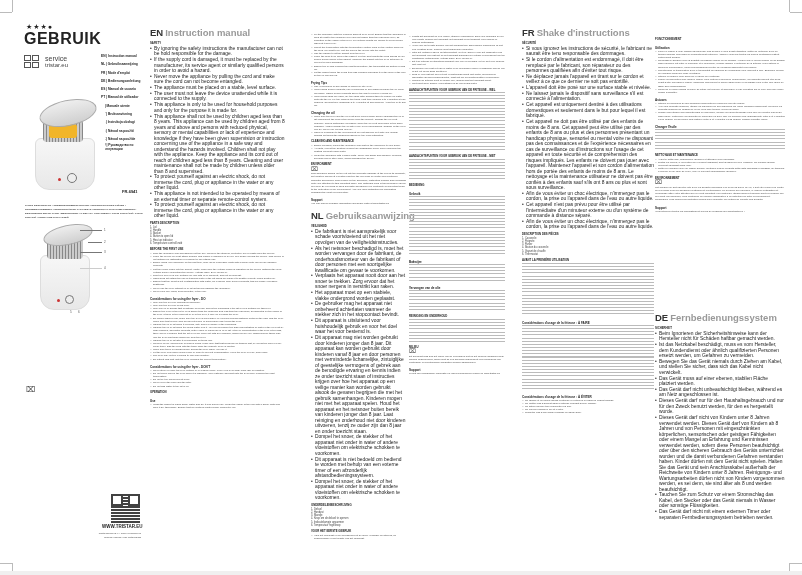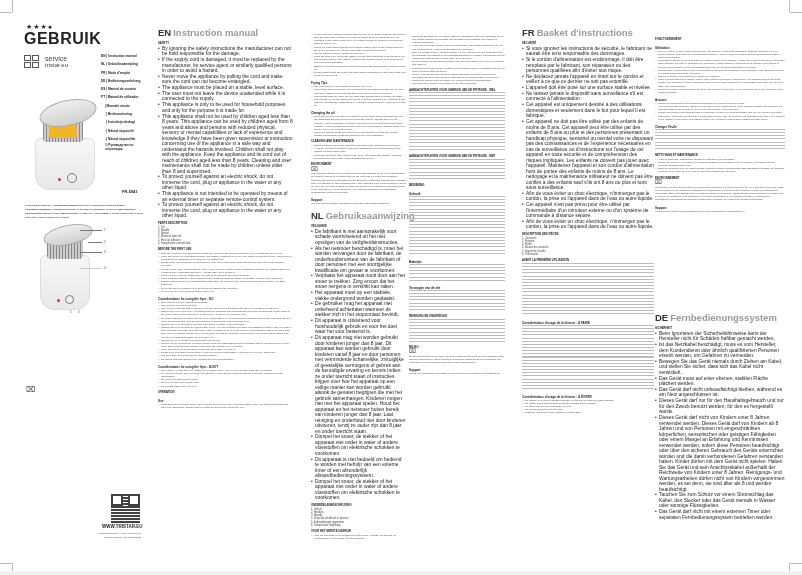--- a/index.html
+++ b/index.html
@@ -40,21 +40,21 @@
 .h1 .code{color:#333;margin-right:2px}
 .sub{font-size:2.8px;font-weight:bold;text-transform:uppercase;margin-top:3px;line-height:3.8px}
 .subm{font-size:3px;font-weight:bold;margin-top:4px;line-height:4px}
 .big li{font-size:4.9px;line-height:5.5px;margin-left:4px;margin-bottom:0.3px;list-style:none;position:relative}
 .big li::before{content:"•";position:absolute;left:-4px}
 .small li{font-size:2.5px;line-height:3.15px;margin-left:3px;list-style:none;position:relative;color:#444}
 .small li::before{content:"•";position:absolute;left:-2.5px}
 .plist div{font-size:2.6px;line-height:3.2px;color:#444}
 .para{font-size:2.5px;line-height:3.15px;color:#444}
 .small-weee{font-size:6px;color:#444}
-#en-col{left:158px;width:135px;top:27px}
+#en-col{left:150px;width:135px;top:27px}
 #en-col2{left:311px;width:95px;top:33px}
 #nl-col1{left:311px;top:210px;width:95px}
 #nl-col2{left:409px;top:35px;width:96px}
 #fr-col{left:522px;top:27px;width:132px}
 #fr-col2{left:655px;top:35px;width:130px}
 #de-col{left:655px;top:312px;width:130px}
 .footer-strip{position:absolute;left:0;right:0;top:571px;height:4px;background:#f0f0f0}
 </style>
 </head>
 <body>
@@ -289,21 +289,21 @@
   <div class="sub">REINIGING EN ONDERHOUD</div>
   <div class="para" style="height:24px;background:repeating-linear-gradient(180deg,#bbb 0 1px,transparent 1px 3.15px)"></div>
   <div class="sub">MILIEU</div>
   <div class="small-weee">⌧</div>
   <div class="para">Dit apparaat mag aan het einde van de levensduur niet bij het gewone huishoud-afval worden gedeponeerd, maar moet bij een speciaal inzamelpunt voor hergebruik van elektrische en elektronische apparaten worden aangeboden.</div>
   <div class="subm">Support</div>
   <div class="para">U kunt alle beschikbare informatie en reserveonderdelen vinden op www.tristar.eu!</div>
 </div>
 
 <div class="col" id="fr-col">
-  <div class="h1"><span class="code">FR</span><span>Basket d'instructions</span></div>
+  <div class="h1"><span class="code">FR</span><span>Shake d'instructions</span></div>
   <div class="sub">SÉCURITÉ</div>
   <ul class="big">
     <li>Si vous ignorez les instructions de sécurité, le fabricant ne saurait être tenu responsable des dommages.</li>
       <li>Si le cordon d'alimentation est endommagé, il doit être remplacé par le fabricant, son réparateur ou des personnes qualifiées afin d'éviter tout risque.</li>
       <li>Ne déplacez jamais l'appareil en tirant sur le cordon et veillez à ce que ce dernier ne soit pas entortillé.</li>
     <li>L'appareil doit être posé sur une surface stable et nivelée.</li>
       <li>Ne laissez jamais le dispositif sans surveillance s'il est connecté à l'alimentation.</li>
       <li>Cet appareil est uniquement destiné à des utilisations domestiques et seulement dans le but pour lequel il est fabriqué.</li>
     <li>Cet appareil ne doit pas être utilisé par des enfants de moins de 8 ans. Cet appareil peut être utilisé par des enfants de 8 ans ou plus et des personnes présentant un handicap physique, sensoriel ou mental voire ne disposant pas des connaissances et de l'expérience nécessaires en cas de surveillance ou d'instructions sur l'usage de cet appareil en toute sécurité et de compréhension des risques impliqués. Les enfants ne doivent pas jouer avec l'appareil. Maintenez l'appareil et son cordon d'alimentation hors de portée des enfants de moins de 8 ans. Le nettoyage et la maintenance utilisateur ne doivent pas être confiés à des enfants sauf s'ils ont 8 ans ou plus et sont sous surveillance.</li>
       <li>Afin de vous éviter un choc électrique, n'immergez pas le cordon, la prise ou l'appareil dans de l'eau ou autre liquide.</li>

